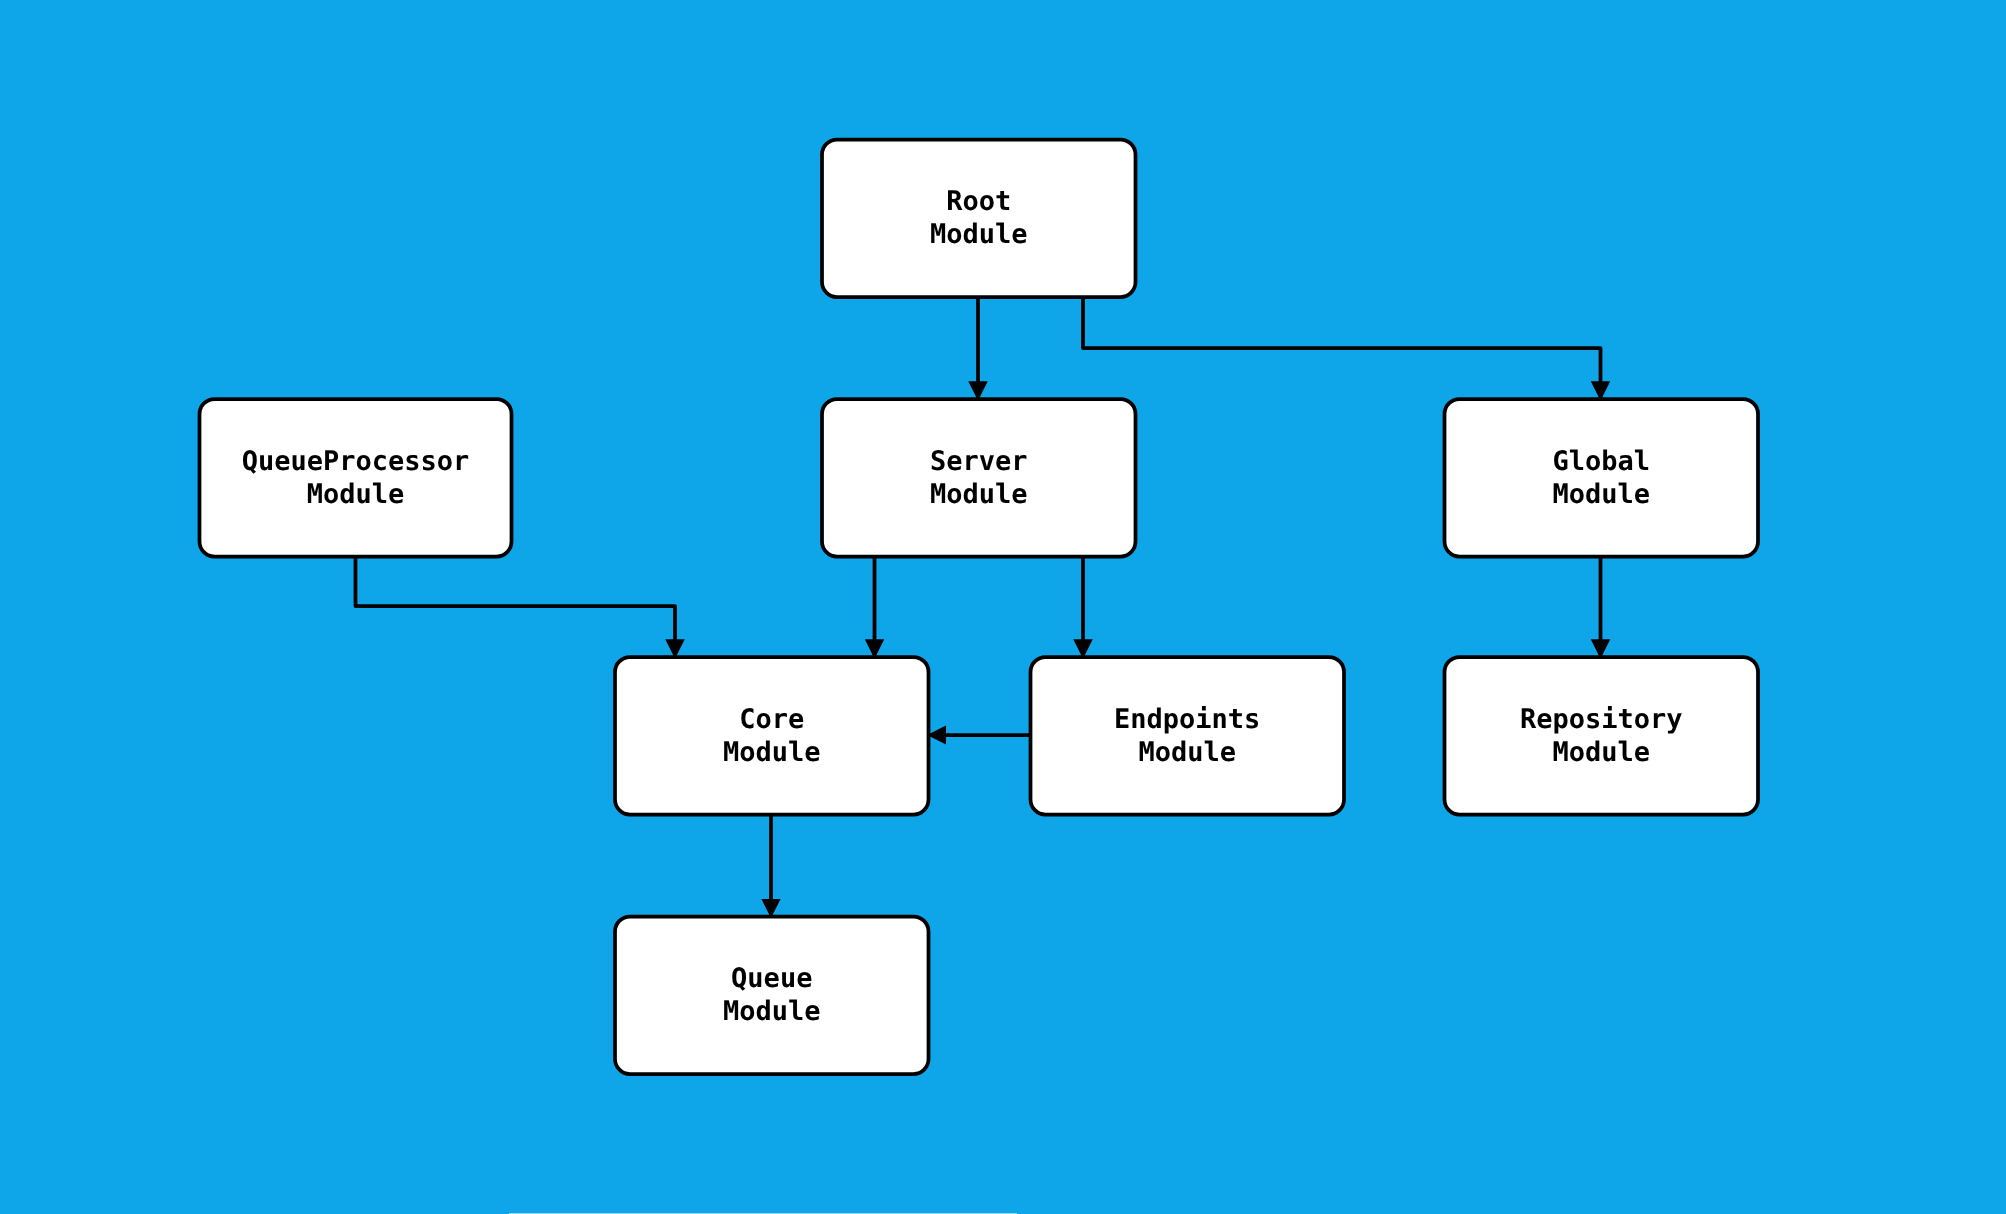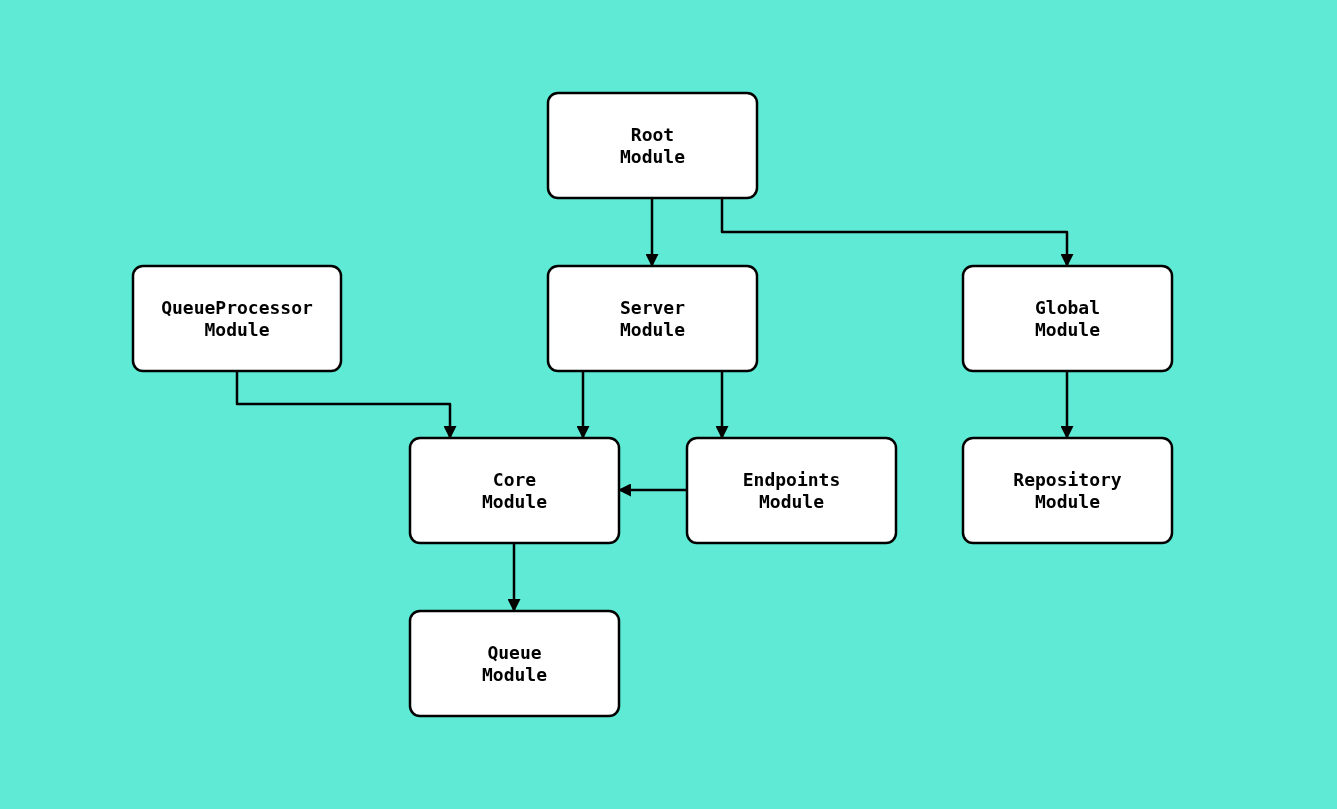--- a/index.html
+++ b/index.html
@@ -4,21 +4,21 @@
 <style>
   html, body {
     margin: 0;
     padding: 0;
     background: #ffffff;
   }
   .canvas {
     position: relative;
     width: 1337px;
     height: 809px;
-    background: #5eead4;
+    background: #0ea5e9;
     overflow: hidden;
   }
   svg {
     position: absolute;
     top: 0;
     left: 0;
     display: block;
   }
   text {
     font-family: "DejaVu Sans Mono", monospace;

